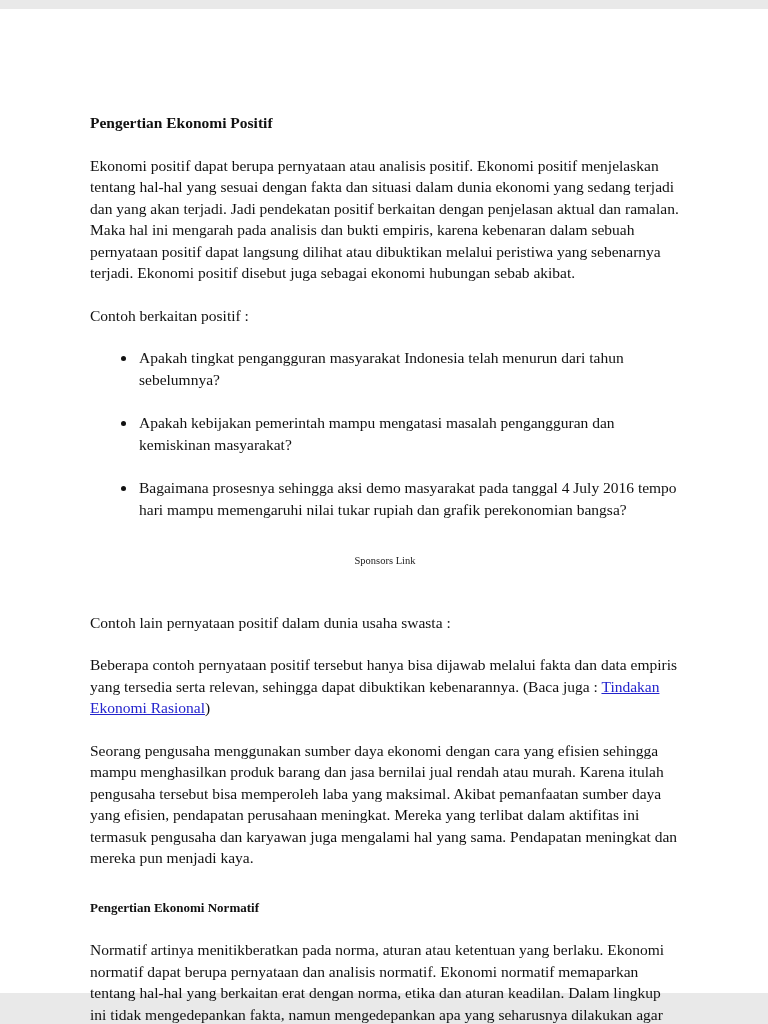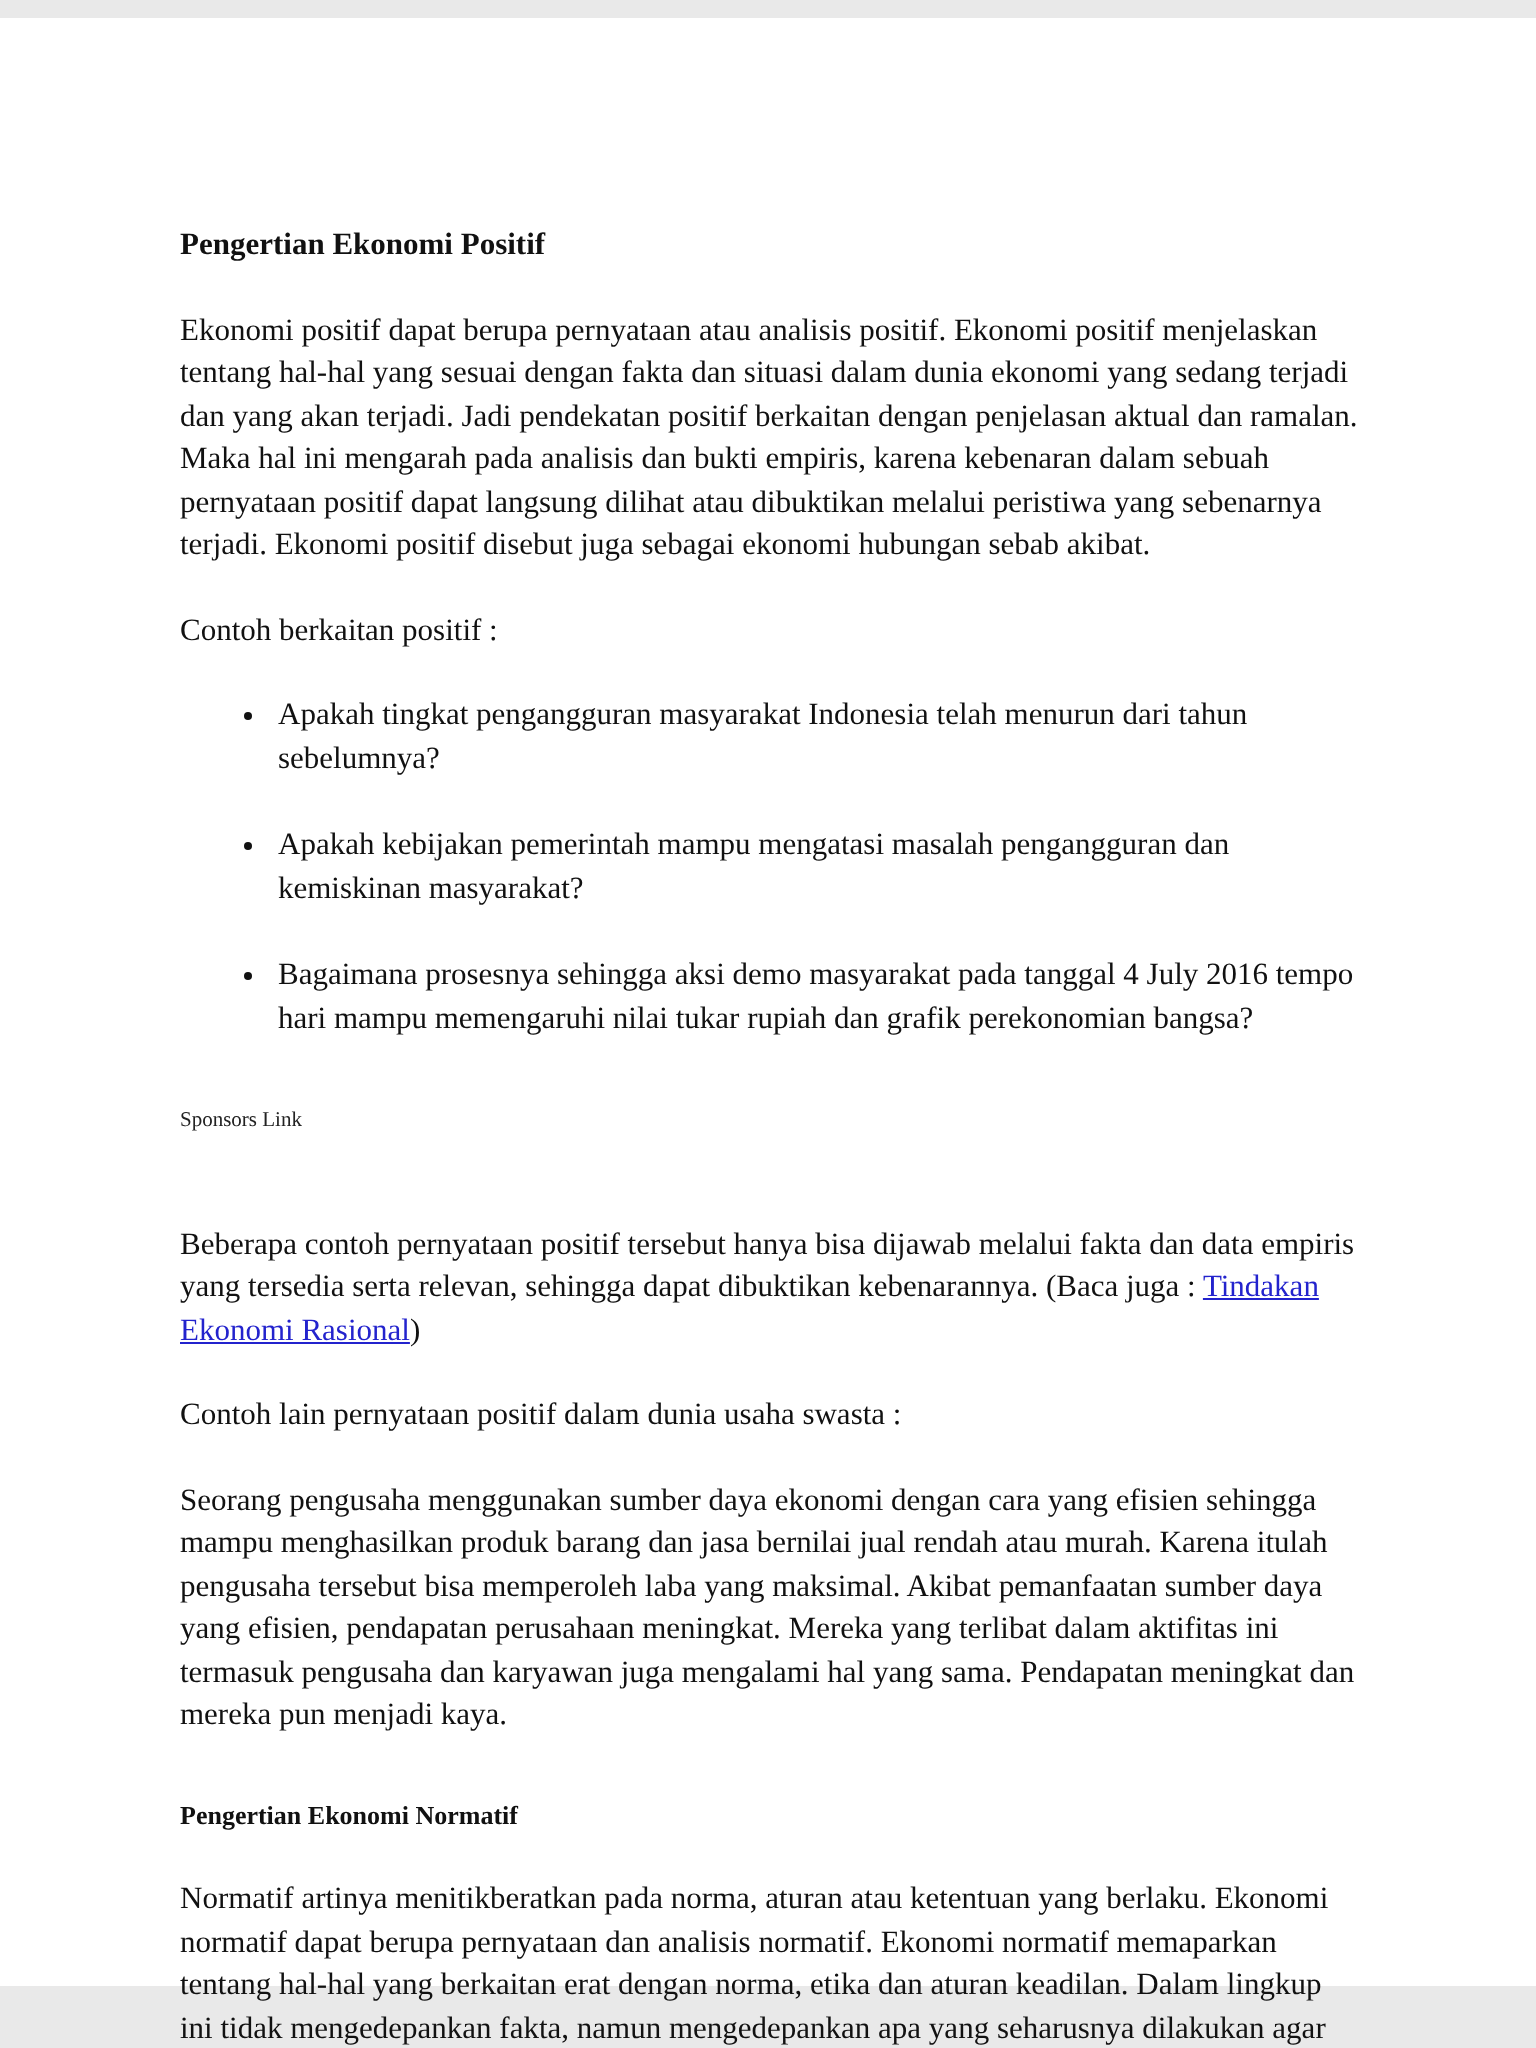--- a/index.html
+++ b/index.html
@@ -43,21 +43,21 @@
     padding-left: 47px;
   }
   .bullets li {
     margin-bottom: 22px;
     padding-left: 2px;
   }
   .bullets li:last-child {
     margin-bottom: 0;
   }
   .sponsors {
-    text-align: left;
+    text-align: center;
     font-size: 10.5px;
     margin: 26px 0 40px 0;
     color: #222;
   }
   .link {
     color: #2323cd;
     text-decoration: underline;
     cursor: pointer;
   }
   .heading2 {
@@ -79,23 +79,23 @@
     <p class="para">Contoh berkaitan positif :</p>
 
     <ul class="bullets">
       <li>Apakah tingkat pengangguran masyarakat Indonesia telah menurun dari tahun sebelumnya?</li>
       <li>Apakah kebijakan pemerintah mampu mengatasi masalah pengangguran dan kemiskinan masyarakat?</li>
       <li>Bagaimana prosesnya sehingga aksi demo masyarakat pada tanggal 4 July 2016 tempo hari mampu memengaruhi nilai tukar rupiah dan grafik perekonomian bangsa?</li>
     </ul>
 
     <div class="sponsors">Sponsors Link</div>
 
+    <p class="para">Contoh lain pernyataan positif dalam dunia usaha swasta :</p>
+
     <p class="para"><span>Beberapa contoh pernyataan positif tersebut hanya bisa dijawab melalui fakta dan data empiris yang tersedia serta relevan, sehingga dapat dibuktikan kebenarannya. (Baca juga : </span><a class="link">Tindakan Ekonomi Rasional</a><span>)</span></p>
-
-    <p class="para">Contoh lain pernyataan positif dalam dunia usaha swasta :</p>
 
     <p class="para">Seorang pengusaha menggunakan sumber daya ekonomi dengan cara yang efisien sehingga mampu menghasilkan produk barang dan jasa bernilai jual rendah atau murah. Karena itulah pengusaha tersebut bisa memperoleh laba yang maksimal. Akibat pemanfaatan sumber daya yang efisien, pendapatan perusahaan meningkat. Mereka yang terlibat dalam aktifitas ini termasuk pengusaha dan karyawan juga mengalami hal yang sama. Pendapatan meningkat dan mereka pun menjadi kaya.</p>
 
 
     <h2 class="heading2">Pengertian Ekonomi Normatif</h2>
 
     <p class="para">Normatif artinya menitikberatkan pada norma, aturan atau ketentuan yang berlaku. Ekonomi normatif dapat berupa pernyataan dan analisis normatif. Ekonomi normatif memaparkan tentang hal-hal yang berkaitan erat dengan norma, etika dan aturan keadilan. Dalam lingkup ini tidak mengedepankan fakta, namun mengedepankan apa yang seharusnya dilakukan agar menjadi</p>
 
   </div>
 </div>

